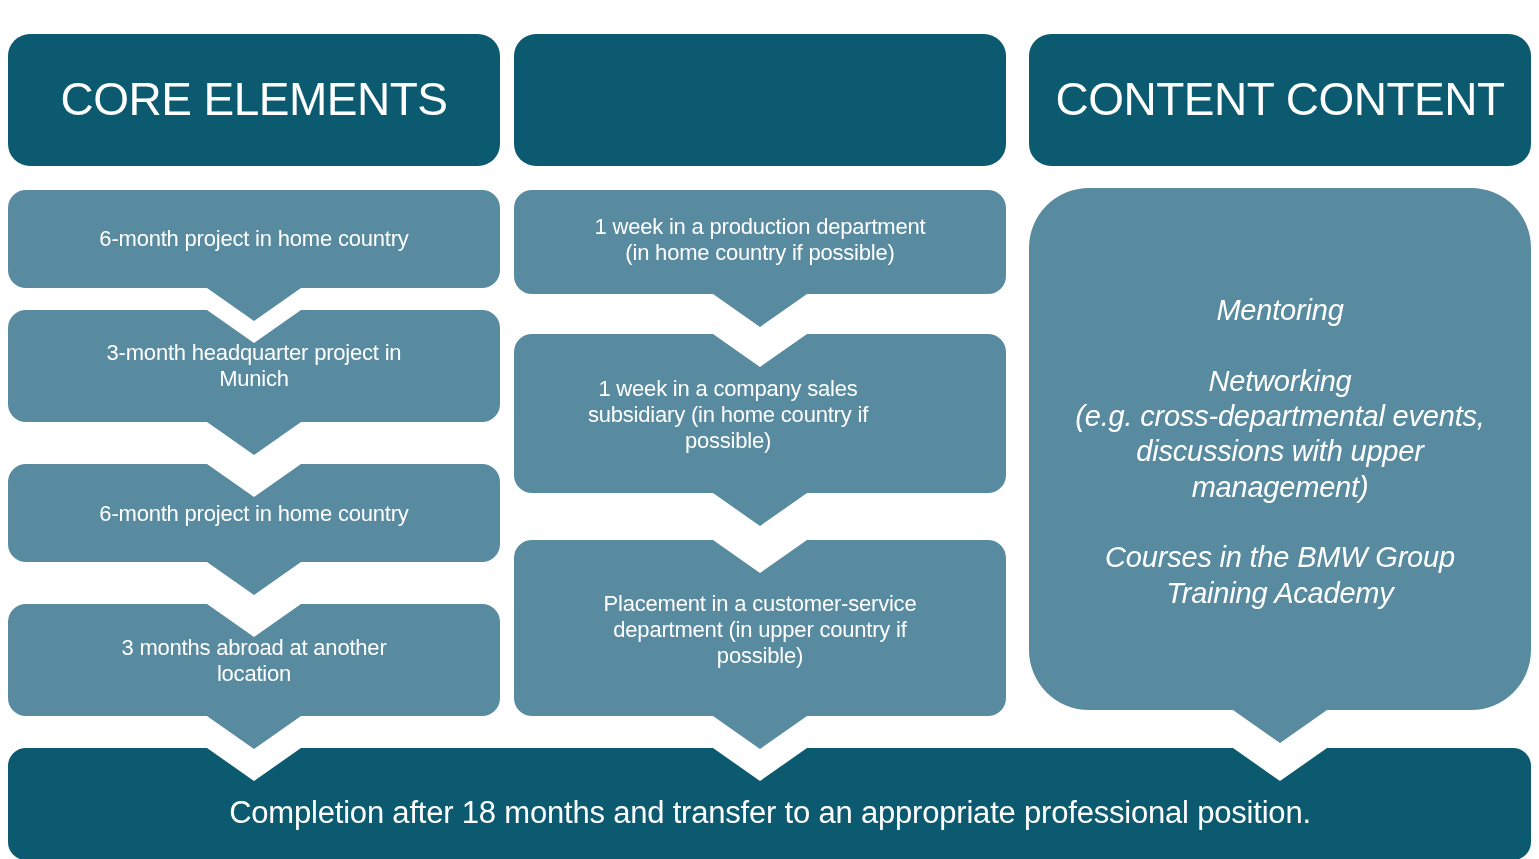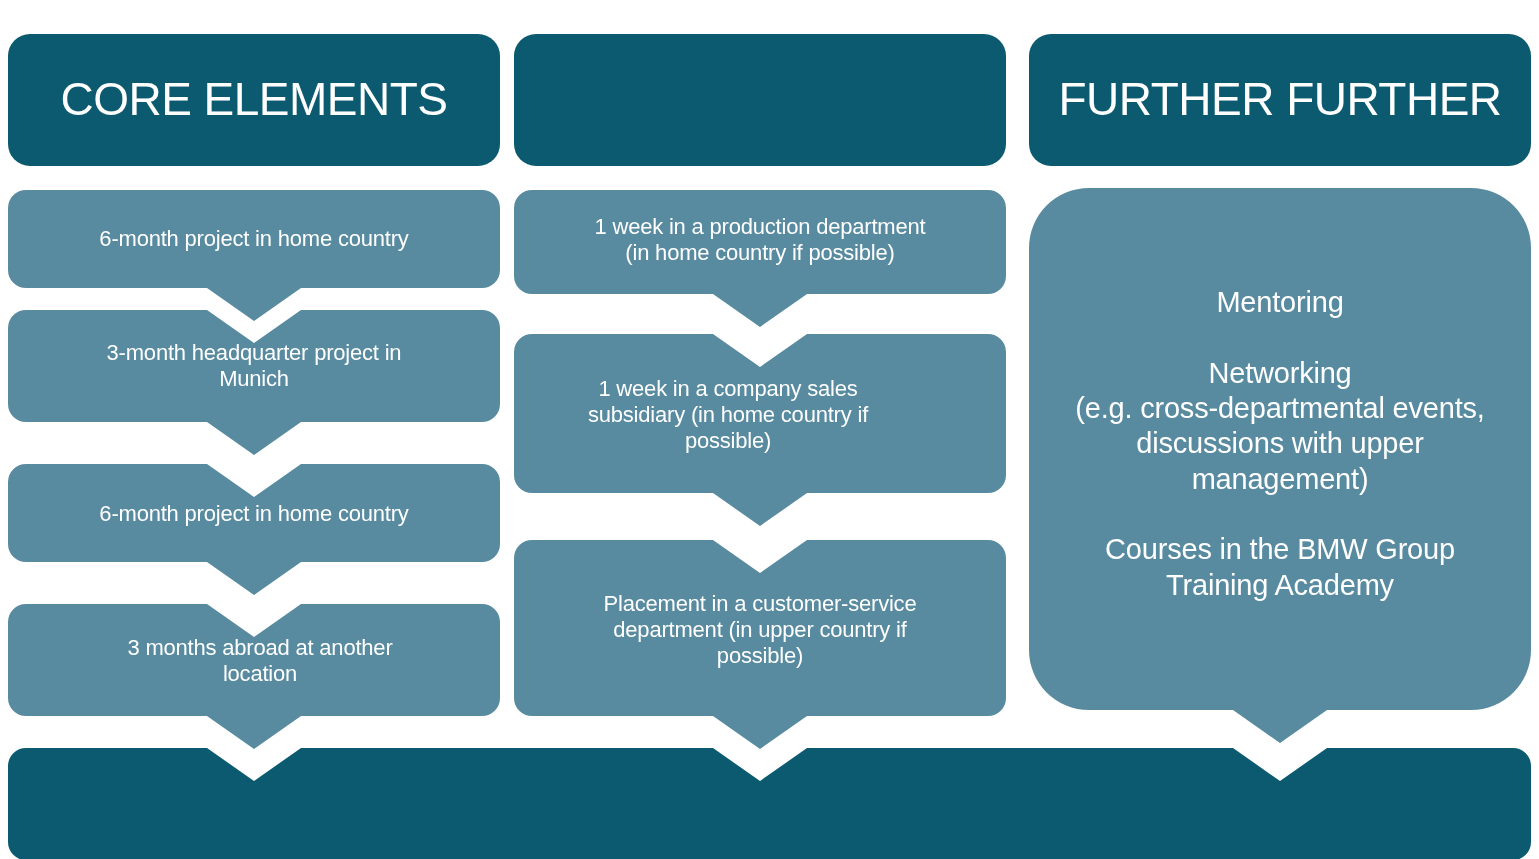--- a/index.html
+++ b/index.html
@@ -225,42 +225,43 @@
 
     <div class="cell header-txt" style="left:8px; top:12px; width:492px; height:132px;">CORE ELEMENTS</div>
 
     <div class="cell body-txt" style="left:18px; top:168px; width:472px; height:98px;">6-month project in home country</div>
 
     <div class="cell body-txt" style="left:18px; top:292px; width:472px; height:104px;">3-month headquarter project in
 Munich</div>
 
     <div class="cell body-txt" style="left:18px; top:446px; width:472px; height:92px;">6-month project in home country</div>
 
-    <div class="cell body-txt" style="left:24px; top:586px; width:472px; height:106px;">3 months abroad at another
+    <div class="cell body-txt" style="left:18px; top:586px; width:472px; height:106px;">3 months abroad at another
 location</div>
 
 
     <div class="cell body-txt" style="left:520px; top:168px; width:480px; height:100px;">1 week in a production department
 (in home country if possible)</div>
 
     <div class="cell body-txt" style="left:488px; top:318px; width:480px; height:150px;">1 week in a company sales
 subsidiary (in home country if
 possible)</div>
 
     <div class="cell body-txt" style="left:520px; top:524px; width:480px; height:168px;">Placement in a customer-service
 department (in upper country if
 possible)</div>
 
-    <div class="cell header-txt" style="left:1029px; top:12px; width:502px; height:132px;">FURTHER FURTHER</div>
-
-    <div class="cell further-txt" style="left:1049px; top:172px; width:462px; height:500px;">Mentoring
+    <div class="cell header-txt" style="left:1029px; top:12px; width:502px; height:132px;">CONTENT CONTENT</div>
+
+    <div class="cell further-txt" style="left:1049px; top:180px; width:462px; height:500px;font-style:italic;">Mentoring
 
 Networking
 (e.g. cross-departmental events,
 discussions with upper
 management)
 
 Courses in the BMW Group
 Training Academy</div>
 
+    <div class="cell footer-txt" style="left:20px; top:744px; width:1500px; height:94px;">Completion after 18 months and transfer to an appropriate professional position.</div>
 
   </div>
 </div>
 
 </body></html>

